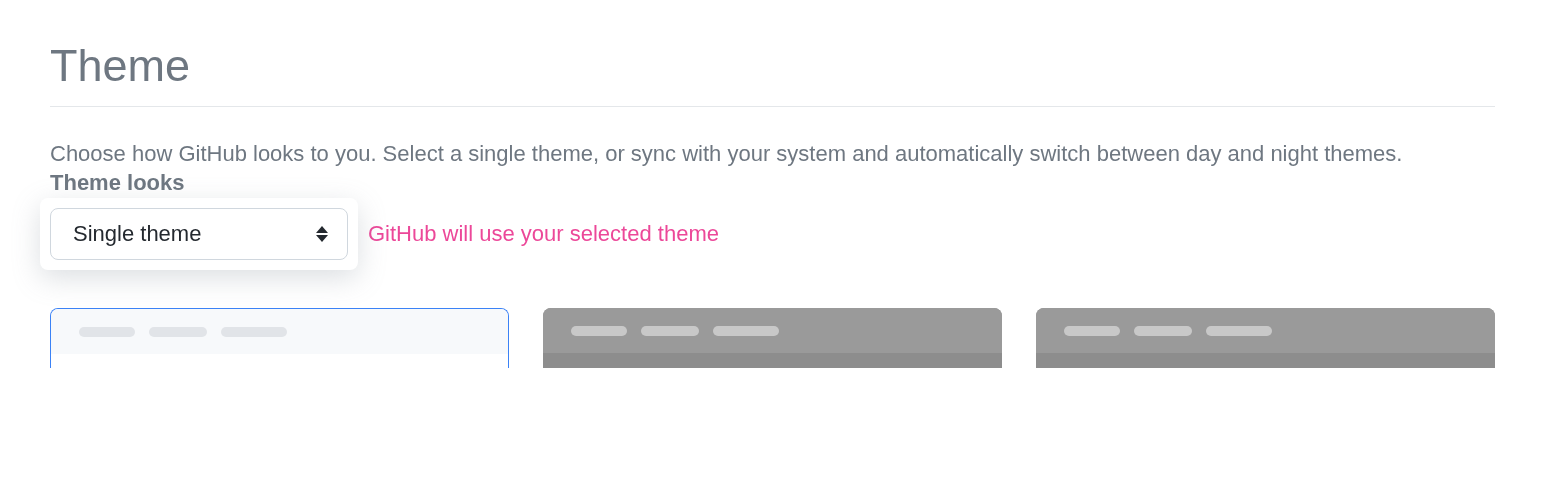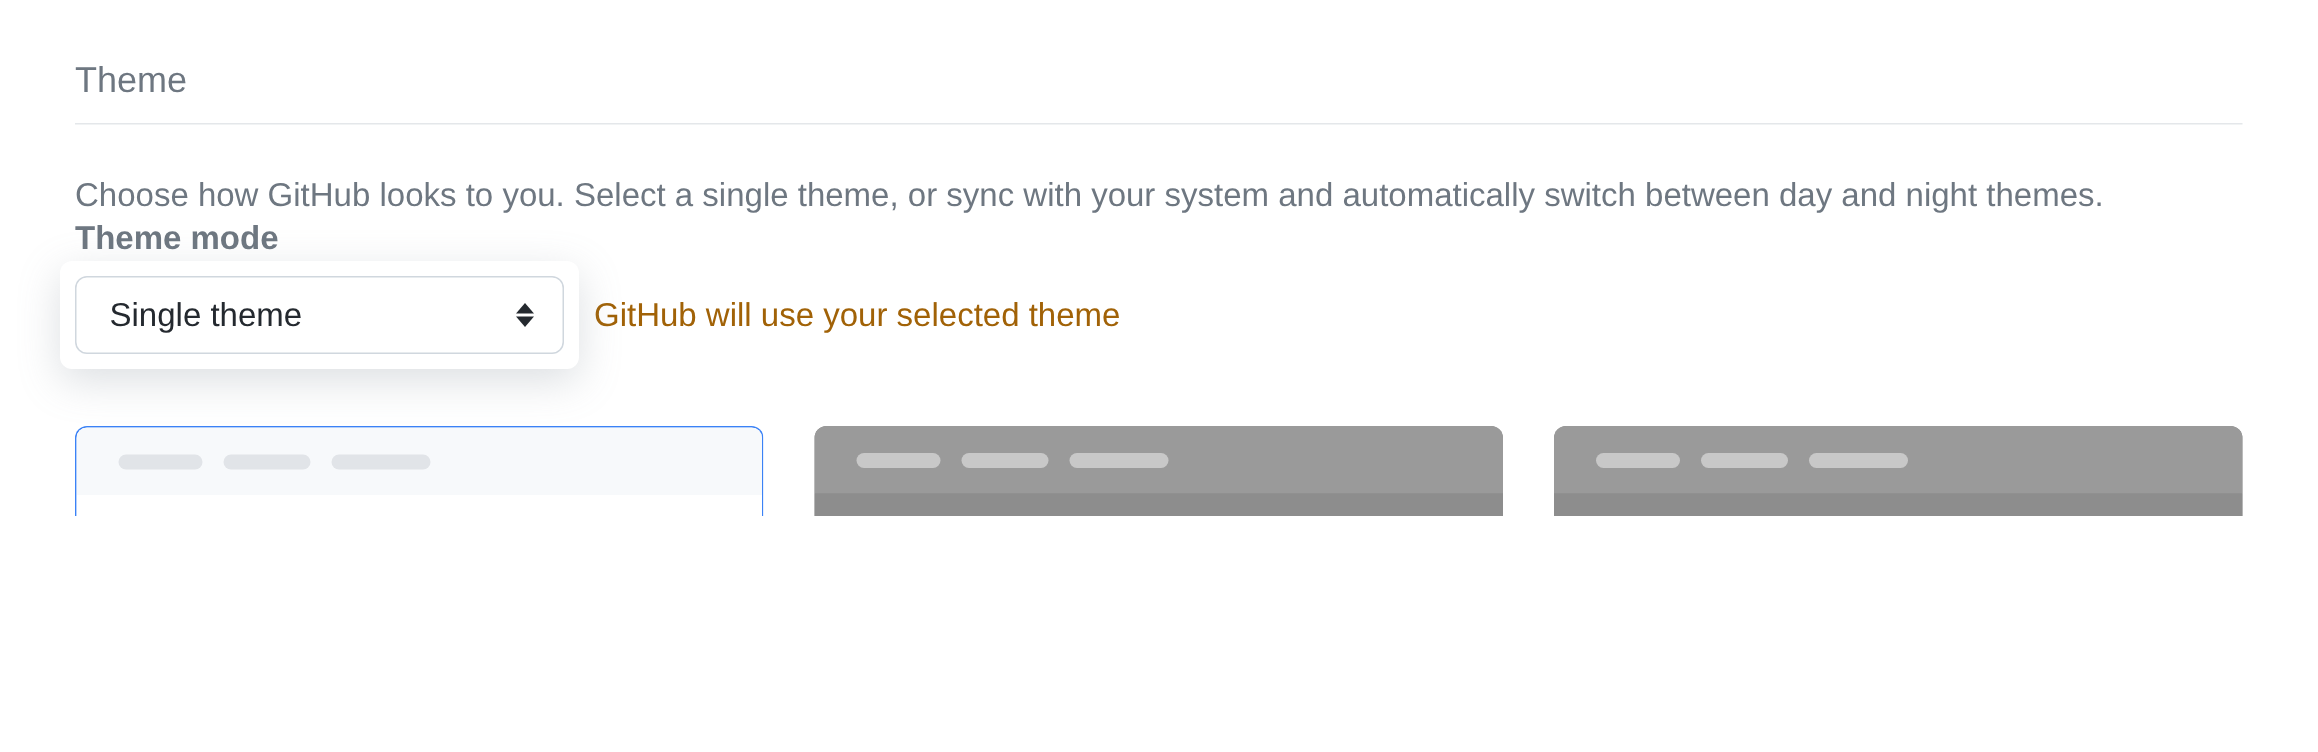--- a/index.html
+++ b/index.html
@@ -8,21 +8,21 @@
       padding: 0;
     }
     body {
       font-family: -apple-system, BlinkMacSystemFont, "Segoe UI", Helvetica, Arial, sans-serif;
       background: #ffffff;
       color: #24292f;
       padding: 40px 50px;
       width: 1545px;
     }
     .section-title {
-      font-size: 24px;
+      font-size: 45px;
       font-weight: 400;
       color: #6e7781;
       padding-bottom: 14px;
       border-bottom: 1px solid #e4e7ea;
       margin-bottom: 30px;
     }
     .section-description {
       font-size: 22px;
       color: #6e7781;
       line-height: 1.5;
@@ -51,21 +51,21 @@
     }
     .select-box {
       appearance: none;
       -webkit-appearance: none;
       border: 1px solid #d0d7de;
       border-radius: 8px;
       background: #ffffff;
       font-size: 22px;
       color: #24292f;
       padding: 12px 48px 12px 22px;
-      width: 326px;
+      width: 298px;
       cursor: pointer;
       line-height: 1.2;
     }
     .select-caret {
       position: absolute;
       right: 28px;
       top: 50%;
       transform: translateY(-50%);
       pointer-events: none;
       width: 14px;
@@ -83,21 +83,21 @@
     }
     .caret-down {
       width: 0;
       height: 0;
       border-left: 6px solid transparent;
       border-right: 6px solid transparent;
       border-top: 7px solid #24292f;
     }
     .hint {
       font-size: 22px;
-      color: #a16207;
+      color: #ec4899;
     }
     .theme-cards {
       display: flex;
       gap: 34px;
     }
     .theme-card {
       width: 466px;
       height: 60px;
       border-radius: 8px 8px 0 0;
       overflow: hidden;
@@ -147,21 +147,21 @@
     .pill-2 { width: 58px; }
     .pill-3 { width: 66px; }
   </style>
 </head>
 <body>
 
 <h2 class="section-title">Theme</h2>
 
 <p class="section-description">Choose how GitHub looks to you. Select a single theme, or sync with your system and automatically switch between day and night themes.</p>
 
-<div class="field-label">Theme mode</div>
+<div class="field-label">Theme looks</div>
 
 <div class="select-row">
   <div class="select-shadow-wrap">
     <div class="select-box">Single theme</div>
     <div class="select-caret">
       <div class="caret-up"></div>
       <div class="caret-down"></div>
     </div>
   </div>
   <span class="hint">GitHub will use your selected theme</span>

